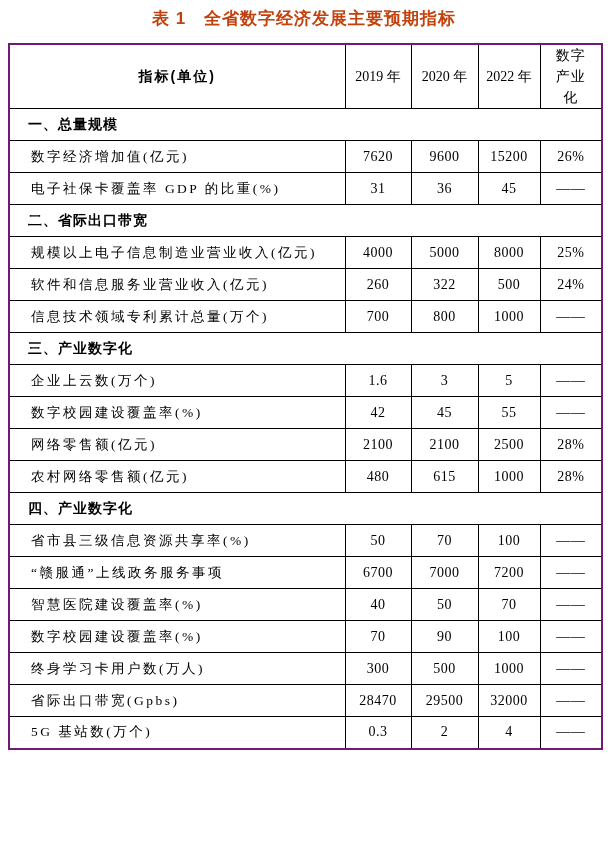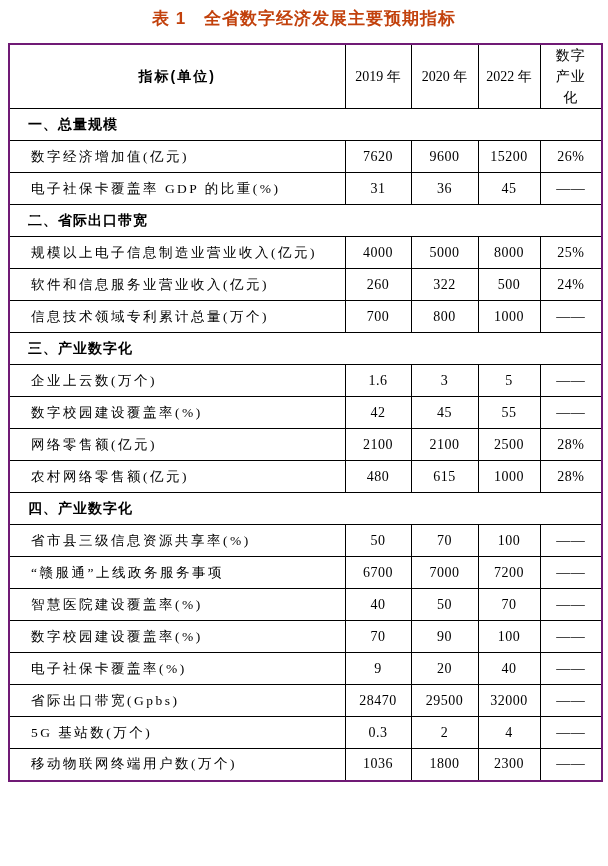--- a/index.html
+++ b/index.html
@@ -202,42 +202,35 @@
           <td class="val">——</td>
         </tr>
         <tr>
           <td class="label">数字校园建设覆盖率(%)</td>
           <td class="val">70</td>
           <td class="val">90</td>
           <td class="val">100</td>
           <td class="val">——</td>
         </tr>
         <tr>
-          <td class="label">电子社保卡覆盖率(%)</td>
-          <td class="val">9</td>
-          <td class="val">20</td>
-          <td class="val">40</td>
+          <td class="label">终身学习卡用户数(万人)</td>
+          <td class="val">300</td>
+          <td class="val">500</td>
+          <td class="val">1000</td>
           <td class="val">——</td>
         </tr>
         <tr>
           <td class="label">省际出口带宽(Gpbs)</td>
           <td class="val">28470</td>
           <td class="val">29500</td>
           <td class="val">32000</td>
           <td class="val">——</td>
         </tr>
         <tr>
           <td class="label">5G 基站数(万个)</td>
           <td class="val">0.3</td>
           <td class="val">2</td>
           <td class="val">4</td>
-          <td class="val">——</td>
-        </tr>
-        <tr>
-          <td class="label">移动物联网终端用户数(万个)</td>
-          <td class="val">1036</td>
-          <td class="val">1800</td>
-          <td class="val">2300</td>
           <td class="val">——</td>
         </tr>
       </tbody>
   </table>
 </div>
 
 </body></html>

